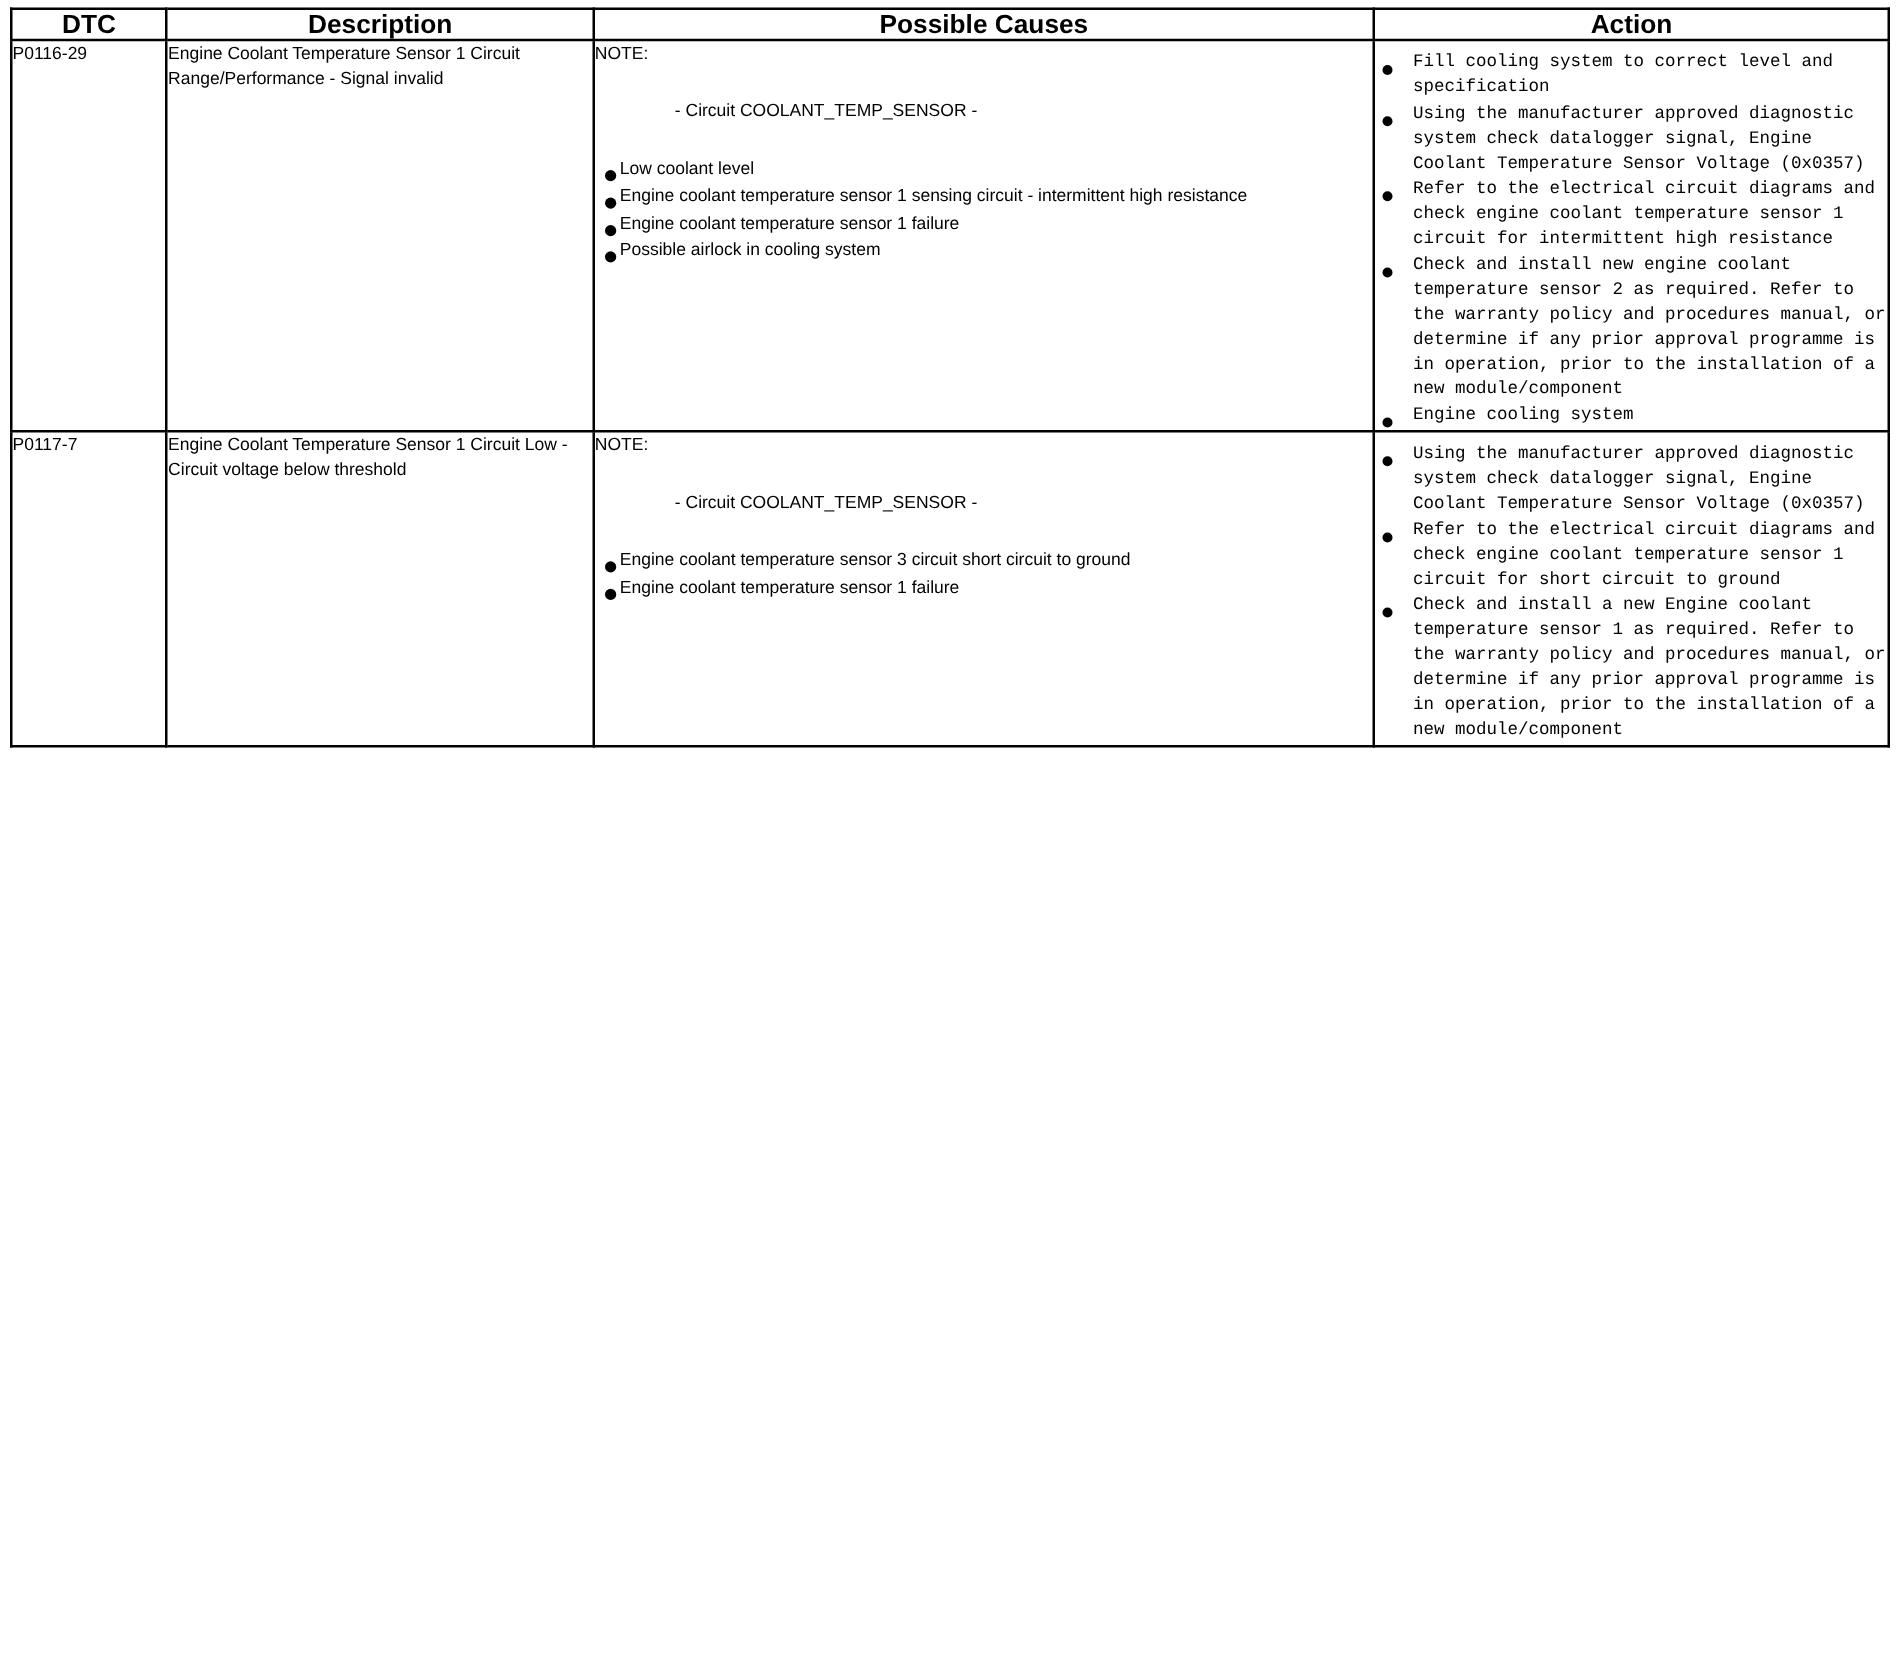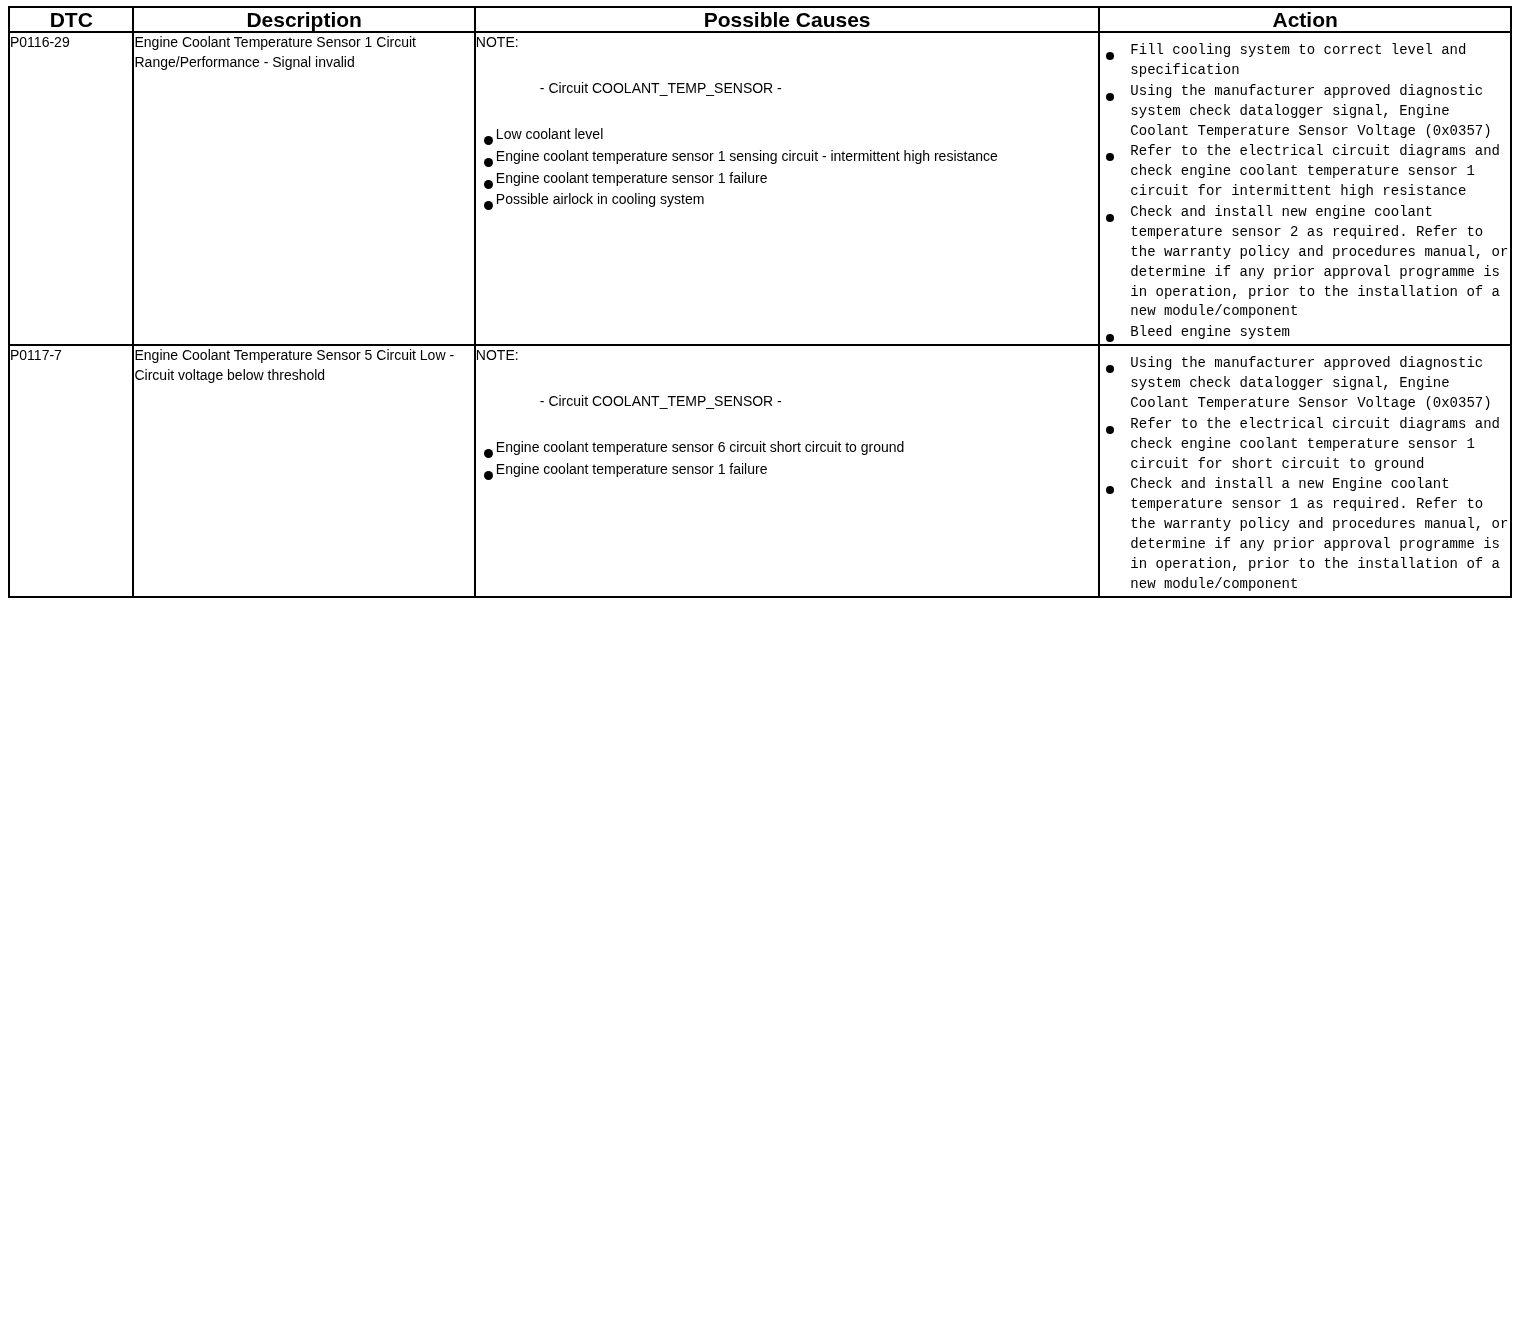--- a/index.html
+++ b/index.html
@@ -137,33 +137,33 @@
             <li>Engine coolant temperature sensor 1 failure</li>
             <li>Possible airlock in cooling system</li>
           </ul>
         </td>
         <td class="cell action-cell">
           <ul class="bullets action-bullets">
             <li>Fill cooling system to correct level and specification</li>
             <li>Using the manufacturer approved diagnostic system check datalogger signal, Engine Coolant Temperature Sensor Voltage (0x0357)</li>
             <li>Refer to the electrical circuit diagrams and check engine coolant temperature sensor 1 circuit for intermittent high resistance</li>
             <li>Check and install new engine coolant temperature sensor 2 as required. Refer to the warranty policy and procedures manual, or determine if any prior approval programme is in operation, prior to the installation of a new module/component</li>
-            <li>Bleed engine system</li>
+            <li>Engine cooling system</li>
           </ul>
         </td>
       </tr>
 
       <tr class="row2">
         <td class="cell dtc-cell">P0117-7</td>
-        <td class="cell desc-cell">Engine Coolant Temperature Sensor 5 Circuit Low - Circuit voltage below threshold</td>
+        <td class="cell desc-cell">Engine Coolant Temperature Sensor 1 Circuit Low - Circuit voltage below threshold</td>
         <td class="cell causes-cell">
           <div class="note-label">NOTE:</div>
           <div class="circuit-line">- Circuit COOLANT_TEMP_SENSOR -</div>
           <ul class="bullets">
-            <li>Engine coolant temperature sensor 6 circuit short circuit to ground</li>
+            <li>Engine coolant temperature sensor 3 circuit short circuit to ground</li>
             <li>Engine coolant temperature sensor 1 failure</li>
           </ul>
         </td>
         <td class="cell action-cell">
           <ul class="bullets action-bullets">
             <li>Using the manufacturer approved diagnostic system check datalogger signal, Engine Coolant Temperature Sensor Voltage (0x0357)</li>
             <li>Refer to the electrical circuit diagrams and check engine coolant temperature sensor 1 circuit for short circuit to ground</li>
             <li>Check and install a new Engine coolant temperature sensor 1 as required. Refer to the warranty policy and procedures manual, or determine if any prior approval programme is in operation, prior to the installation of a new module/component</li>
           </ul>
         </td>

